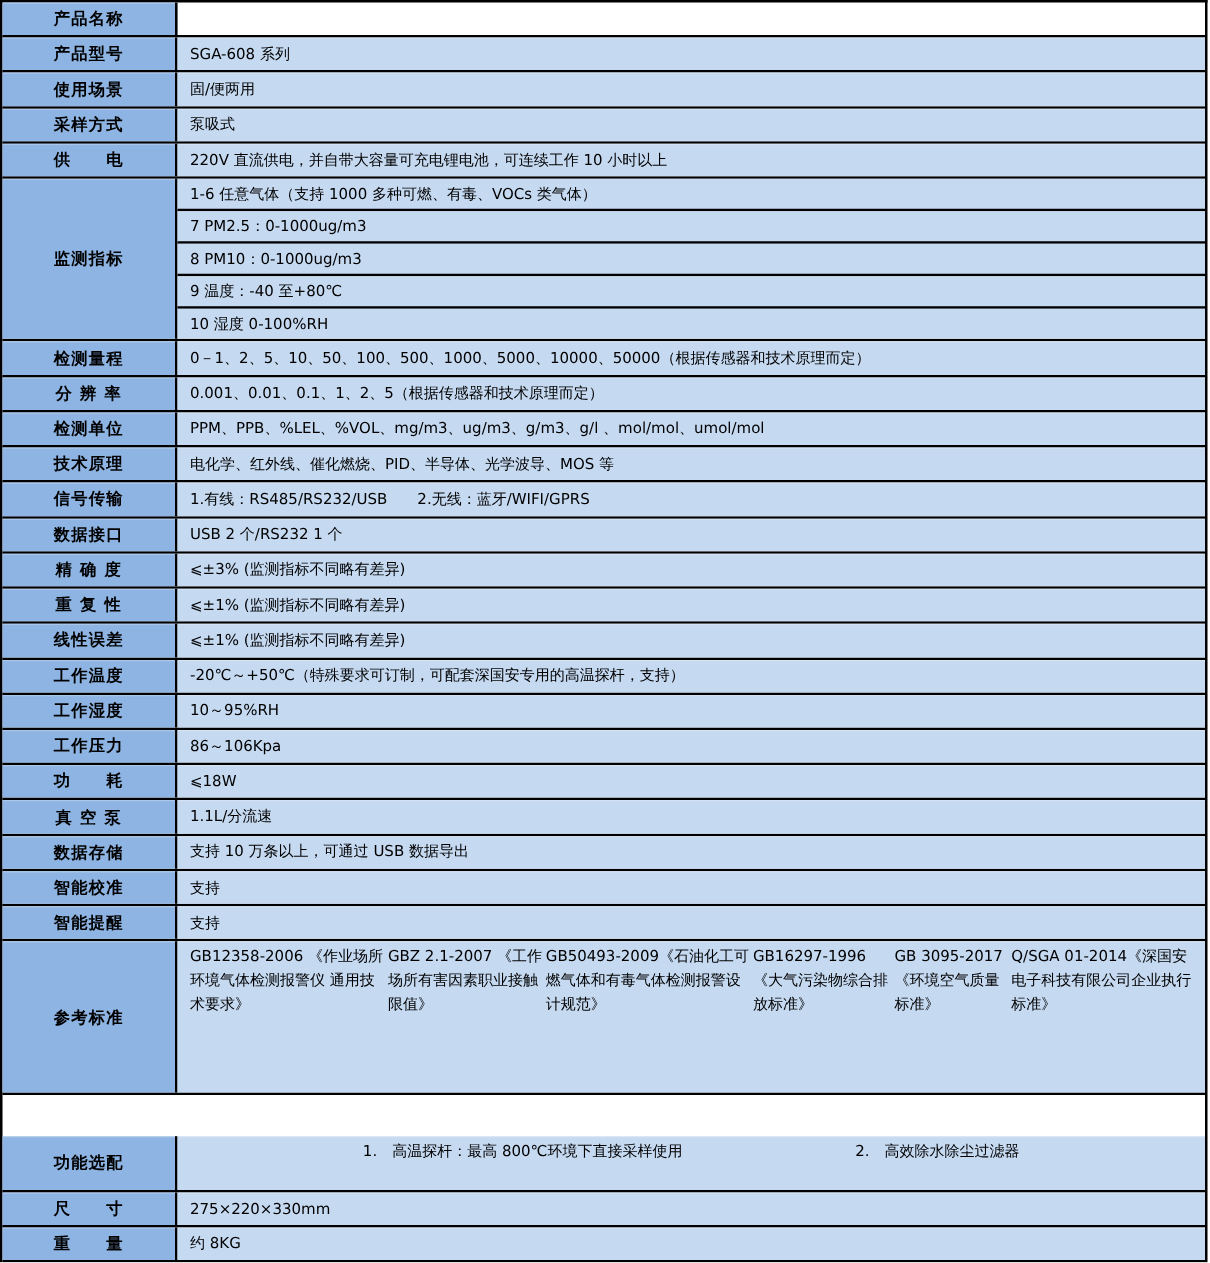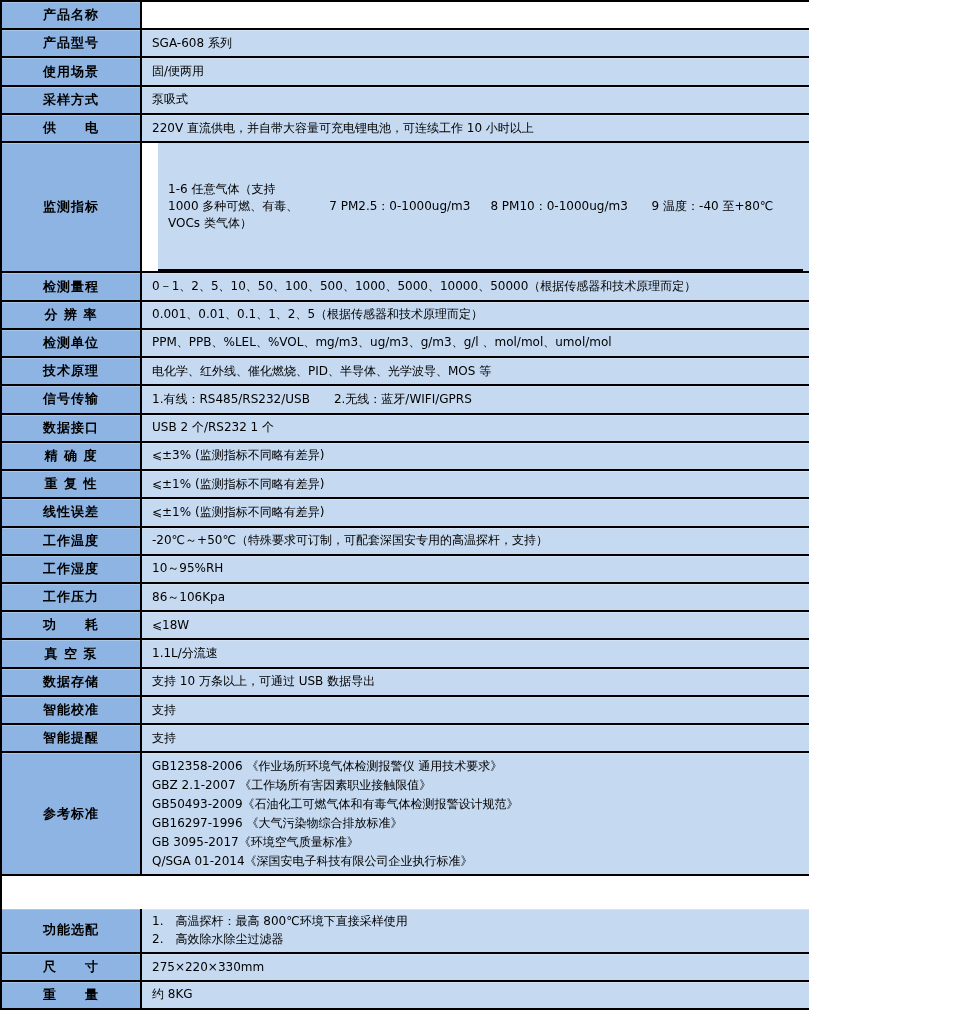--- a/index.html
+++ b/index.html
@@ -1,17 +1,17 @@
 <!DOCTYPE html>
 <html style="--header-bg: #8DB4E2; --cell-bg: #C5D9F1; --border: #000000;"><head>
 <meta charset="utf-8">
 <style>
   html, body { margin: 0; padding: 0; background: #ffffff; }
   .sheet {
-    width: 809px; height: 1010px; background: #ffffff;
+    width: 968px; height: 1010px; background: #ffffff;
     font-family: "DejaVu Sans", sans-serif; color: #000;
     overflow: hidden;
   }
   .spec-table {
     box-sizing: border-box;
     width: 966px; height: 1010px;
     border-top: 2px solid var(--border, #000);
     border-left: 2px solid var(--border, #000);
     border-right: 2px solid var(--border, #000);
     display: flex; flex-direction: column;
@@ -32,30 +32,30 @@
     box-shadow: inset 0 1px 0 rgba(255,255,255,0.25);
   }
   .value {
     flex: 1 1 auto; min-width: 0;
     background: var(--cell-bg, #C5D9F1);
     display: flex; align-items: center;
     padding: 0 10px; font-size: 12px;
     white-space: pre-wrap;
     box-shadow: inset 0 1px 0 rgba(255,255,255,0.25);
   }
-  .subrows { flex: 1 1 auto; display: flex; flex-direction: row; min-width: 0; padding-left: 16px; }
+  .subrows { flex: 1 1 auto; display: flex; flex-direction: column; min-width: 0; }
   .subrow {
     flex: 1 1 0; background: var(--cell-bg, #C5D9F1);
     border-bottom: 2px solid var(--border, #000);
     display: flex; align-items: center; padding: 0 10px;
     font-size: 12px; white-space: pre-wrap;
   }
   .subrow:last-child { border-bottom: none; }
   .multiline {
-    flex-direction: column; align-items: stretch; justify-content: space-evenly;
+    flex-direction: row; align-items: stretch; justify-content: space-evenly;
     padding: 3px 10px;
   }
   .line { line-height: 1.55; font-size: 12px; white-space: pre-wrap; }
 </style>
 </head>
 <body>
 
 <div class="sheet">
   <div class="spec-table">
 

